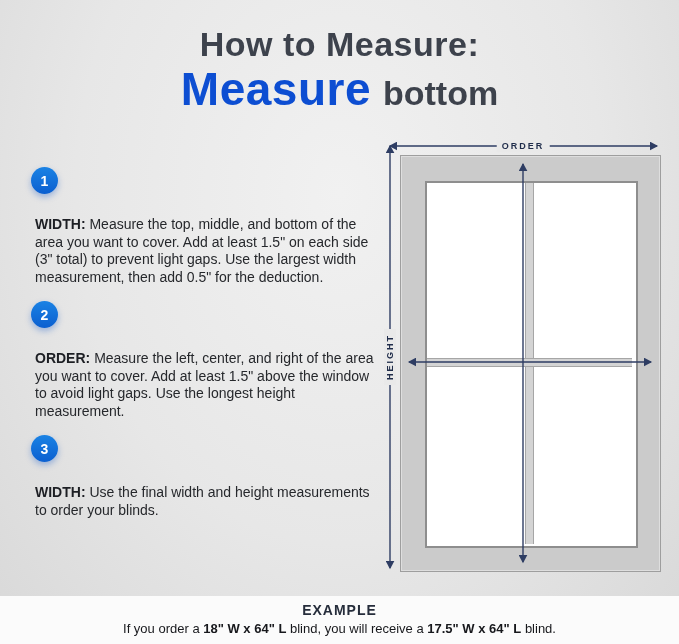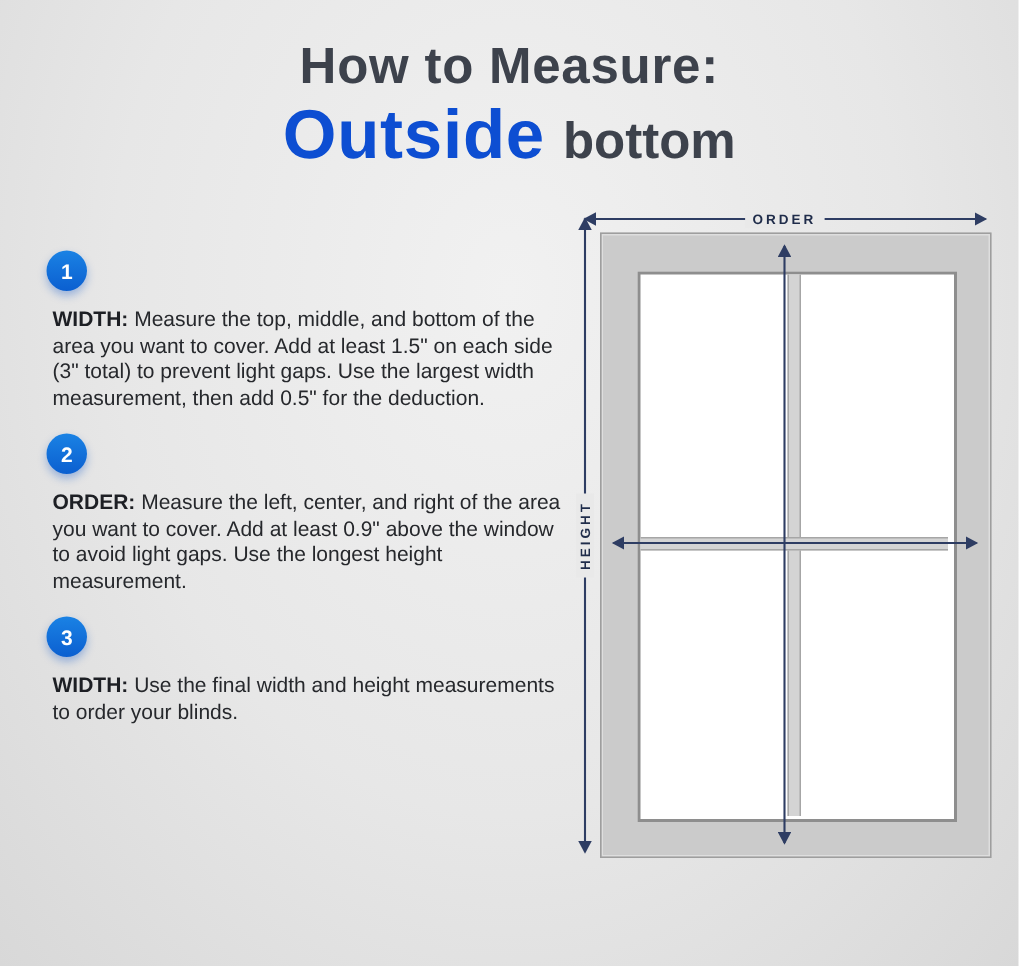--- a/index.html
+++ b/index.html
@@ -20,21 +20,21 @@
   .steps{position:absolute;left:31px;top:167px;width:352px;}
   .step{margin-bottom:15px;}
   .badge{
     width:27px;height:27px;border-radius:50%;
     background:linear-gradient(180deg,#1a82e4,#0b5fd0);
     color:#ffffff;font-size:14px;font-weight:700;
     display:flex;align-items:center;justify-content:center;
     box-shadow:0 3px 6px rgba(12,84,200,.35);
   }
   .step-text{
-    margin:10px 0 0 4px;width:345px;
+    margin:22px 0 0 4px;width:345px;
     font-size:14px;line-height:17.5px;color:#26282c;
   }
   .step-text b{color:#1d1f24;}
   
   .window-frame{
     position:absolute;left:400px;top:155px;width:259px;height:415px;
     background:#cbcbcb;border:1px solid #9e9e9e;z-index:1;
     box-shadow:inset 0 0 0 1px #dedede;
   }
   .window-pane{
@@ -72,32 +72,32 @@
   }
 </style>
 </head>
 <body>
 
 <div class="page">
 
   <div class="title">
     <div class="title-line1">How to Measure:</div>
     <div class="title-line2">
-      <span class="title-accent">Outside</span><span class="title-rest">bottom</span>
+      <span class="title-accent">Measure</span><span class="title-rest">bottom</span>
     </div>
   </div>
 
   <div class="steps">
     <div class="step">
       <div class="badge">1</div>
       <p class="step-text"><b>WIDTH:</b> <span>Measure the top, middle, and bottom of the area you want to cover. Add at least 1.5" on each side (3" total) to prevent light gaps. Use the largest width measurement, then add 0.5" for the deduction.</span></p>
     </div>
     <div class="step">
       <div class="badge">2</div>
-      <p class="step-text"><b>ORDER:</b> <span>Measure the left, center, and right of the area you want to cover. Add at least 0.9" above the window to avoid light gaps. Use the longest height measurement.</span></p>
+      <p class="step-text"><b>ORDER:</b> <span>Measure the left, center, and right of the area you want to cover. Add at least 1.5" above the window to avoid light gaps. Use the longest height measurement.</span></p>
     </div>
     <div class="step">
       <div class="badge">3</div>
       <p class="step-text"><b>WIDTH:</b> <span>Use the final width and height measurements to order your blinds.</span></p>
     </div>
   </div>
 
   <div class="window-frame"></div>
   <div class="window-pane"></div>
   <div class="muntin-v"></div>
@@ -111,14 +111,18 @@
     </defs>
     <line x1="390" y1="146" x2="657" y2="146" stroke="#2e3d63" stroke-width="1.4" marker-start="url(#arr)" marker-end="url(#arr)"></line>
     <line x1="390" y1="146" x2="390" y2="568" stroke="#2e3d63" stroke-width="1.4" marker-start="url(#arr)" marker-end="url(#arr)"></line>
     <line x1="523" y1="164" x2="523" y2="562" stroke="#2e3d63" stroke-width="1.4" marker-start="url(#arr)" marker-end="url(#arr)"></line>
     <line x1="409" y1="362" x2="651" y2="362" stroke="#2e3d63" stroke-width="1.4" marker-start="url(#arr)" marker-end="url(#arr)"></line>
   </svg>
 
   <div class="measure-label width-label">ORDER</div>
   <div class="measure-label height-label">HEIGHT</div>
 
+  <div class="example">
+    <div class="example-heading">EXAMPLE</div>
+    <div class="example-text"><span>If you order a </span><b>18" W x 64" L</b><span> blind, you will receive a </span><b>17.5" W x 64" L</b><span> blind.</span></div>
+  </div>
 
 </div>
 
 </body></html>

